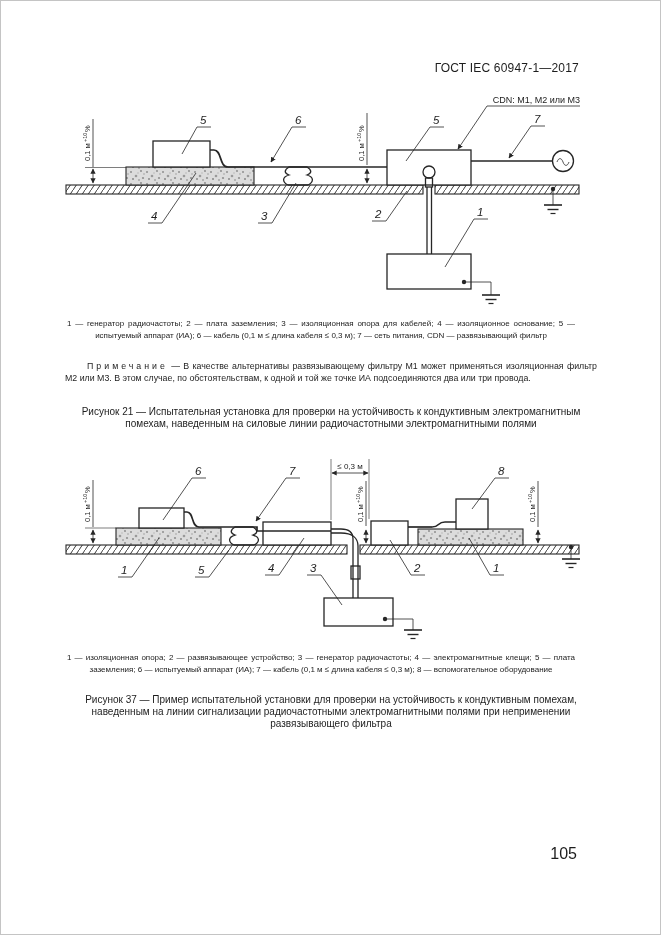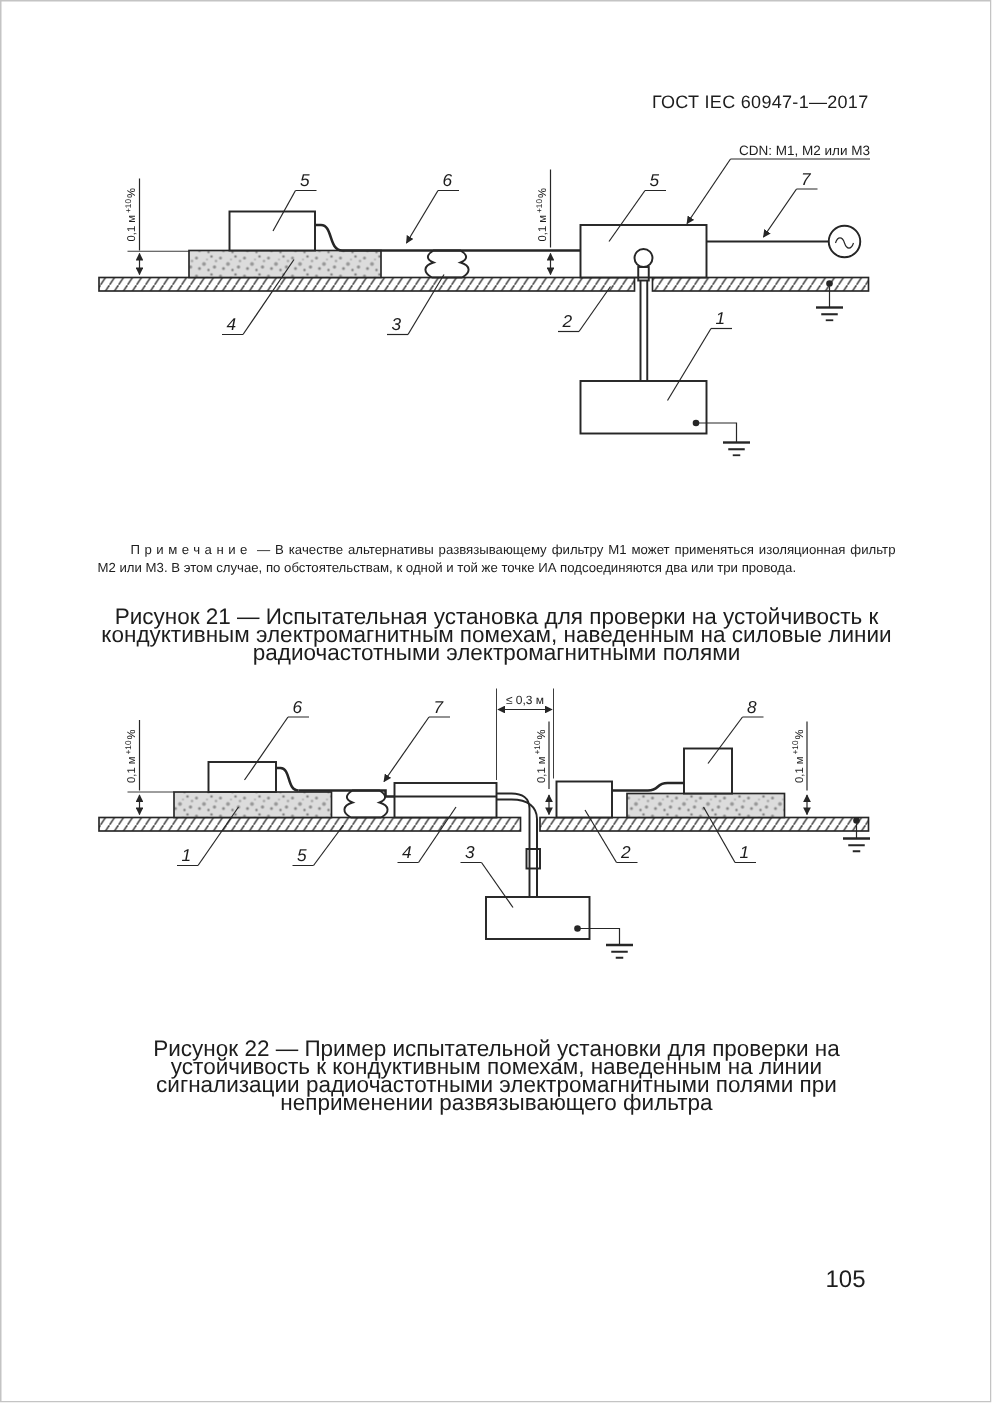--- a/index.html
+++ b/index.html
@@ -19,21 +19,21 @@
   }
   .legend21{top:317px;}
   .legend22{top:651px;}
   .note{
     position:absolute;left:64px;top:359px;width:532px;font-size:8.8px;
     line-height:12px;text-align:justify;color:#1d1d1d;
   }
   .note .indent{display:inline-block;width:22px;}
   .note .note-label{letter-spacing:3px;margin-top:36px;}
   .caption{
-    position:absolute;left:64px;width:532px;font-size:15px;line-height:12px;
+    position:absolute;left:64px;width:532px;font-size:10px;line-height:12px;
     text-align:center;color:#1d1d1d;
   }
   .caption21{top:405px;}
   .caption22{top:693px;}
   svg.fig{position:absolute;left:0;}
   svg text{font-family:"Liberation Sans",sans-serif;fill:#1d1d1d;}
   .ln{stroke:#262626;stroke-width:1.3;fill:none;}
   .thin{stroke:#262626;stroke-width:0.8;fill:none;}
   .hair{stroke:#262626;stroke-width:0.6;fill:none;}
   .cable{stroke:#262626;stroke-width:1.7;fill:none;}
@@ -177,20 +177,21 @@
       <text class="callout" x="533" y="122">7</text>
       <line class="thin" x1="530" y1="125" x2="544" y2="125"></line>
       <line class="thin" x1="530" y1="125" x2="508" y2="157" marker-end="url(#marr)"></line>
 
       <text class="callout" x="476" y="215">1</text>
       <line class="thin" x1="473" y1="218" x2="487" y2="218"></line>
       <line class="thin" x1="473" y1="218" x2="444" y2="266"></line>
     </g>
   </svg>
 
+  <div class="legend legend21">1 — генератор радиочастоты; 2 — плата заземления; 3 — изоляционная опора для кабелей; 4 — изоляционное основание; 5 — испытуемый аппарат (ИА); 6 — кабель (0,1 м ≤ длина кабеля ≤ 0,3 м); 7 — сеть питания, CDN — развязывающий фильтр</div>
 
   <div class="note"><span class="indent"></span><span class="note-label">Примечание</span> <span>— В качестве альтернативы развязывающему фильтру М1 может применяться изоляционная фильтр М2 или М3. В этом случае, по обстоятельствам, к одной и той же точке ИА подсоединяются два или три провода.</span></div>
 
   <div class="caption caption21">Рисунок 21 — Испытательная установка для проверки на устойчивость к кондуктивным электромагнитным помехам, наведенным на силовые линии радиочастотными электромагнитными полями</div>
 
   <svg class="fig" style="top:450px;" width="661" height="200" viewBox="0 450 661 200">
 
     <g>
       <rect class="plate" x="65" y="544" width="281" height="9" fill="url(#hatch)"></rect>
       <rect class="plate" x="359" y="544" width="219" height="9" fill="url(#hatch)"></rect>
@@ -318,18 +319,19 @@
       <text class="callout" x="413" y="571">2</text>
       <line class="thin" x1="410" y1="574" x2="424" y2="574"></line>
       <line class="thin" x1="410" y1="574" x2="389" y2="539"></line>
 
       <text class="callout" x="492" y="571">1</text>
       <line class="thin" x1="489" y1="574" x2="503" y2="574"></line>
       <line class="thin" x1="489" y1="574" x2="468" y2="537"></line>
     </g>
   </svg>
 
-
-  <div class="caption caption22">Рисунок 22 — Пример испытательной установки для проверки на устойчивость к кондуктивным помехам, наведенным на линии сигнализации радиочастотными электромагнитными полями при неприменении развязывающего фильтра</div>
+  <div class="legend legend22">1 — изоляционная опора; 2 — развязывающее устройство; 3 — генератор радиочастоты; 4 — электромагнитные клещи; 5 — плата заземления; 6 — испытуемый аппарат (ИА); 7 — кабель (0,1 м ≤ длина кабеля ≤ 0,3 м); 8 — вспомогательное оборудование</div>
+
+  <div class="caption caption22">Рисунок 37 — Пример испытательной установки для проверки на устойчивость к кондуктивным помехам, наведенным на линии сигнализации радиочастотными электромагнитными полями при неприменении развязывающего фильтра</div>
 
   <div class="page-number">105</div>
 
 </div>
 
 </body></html>

